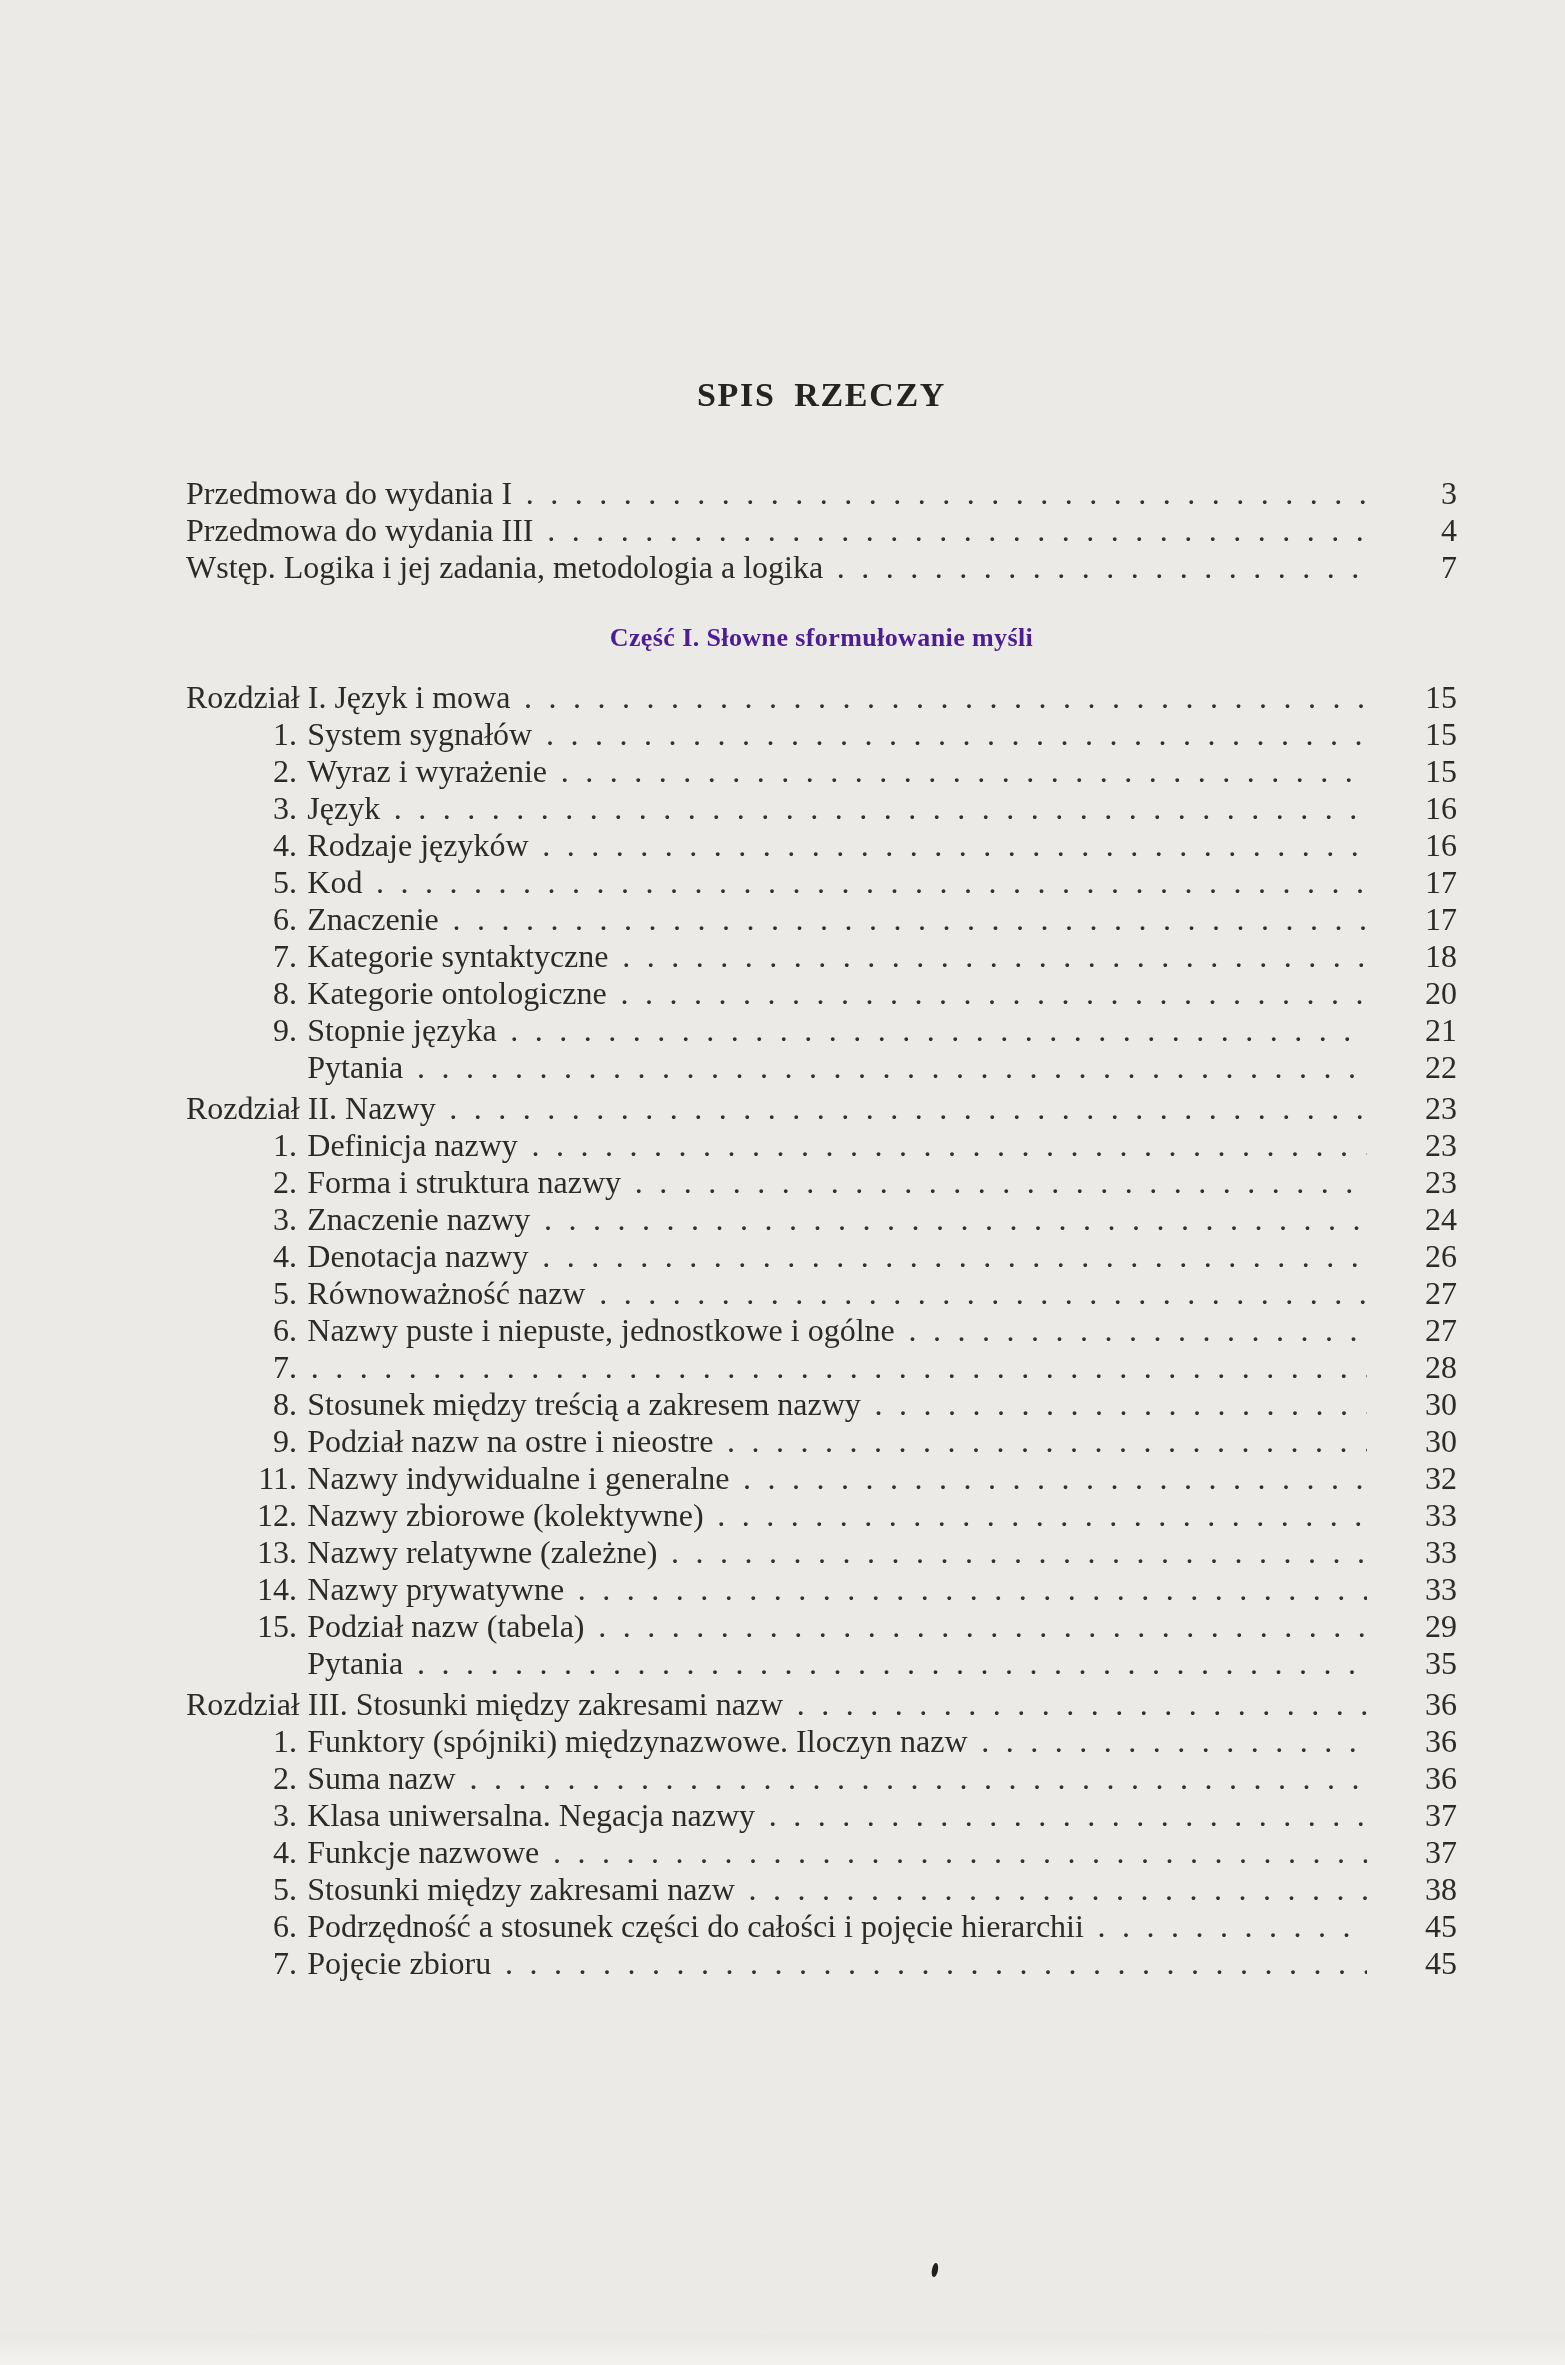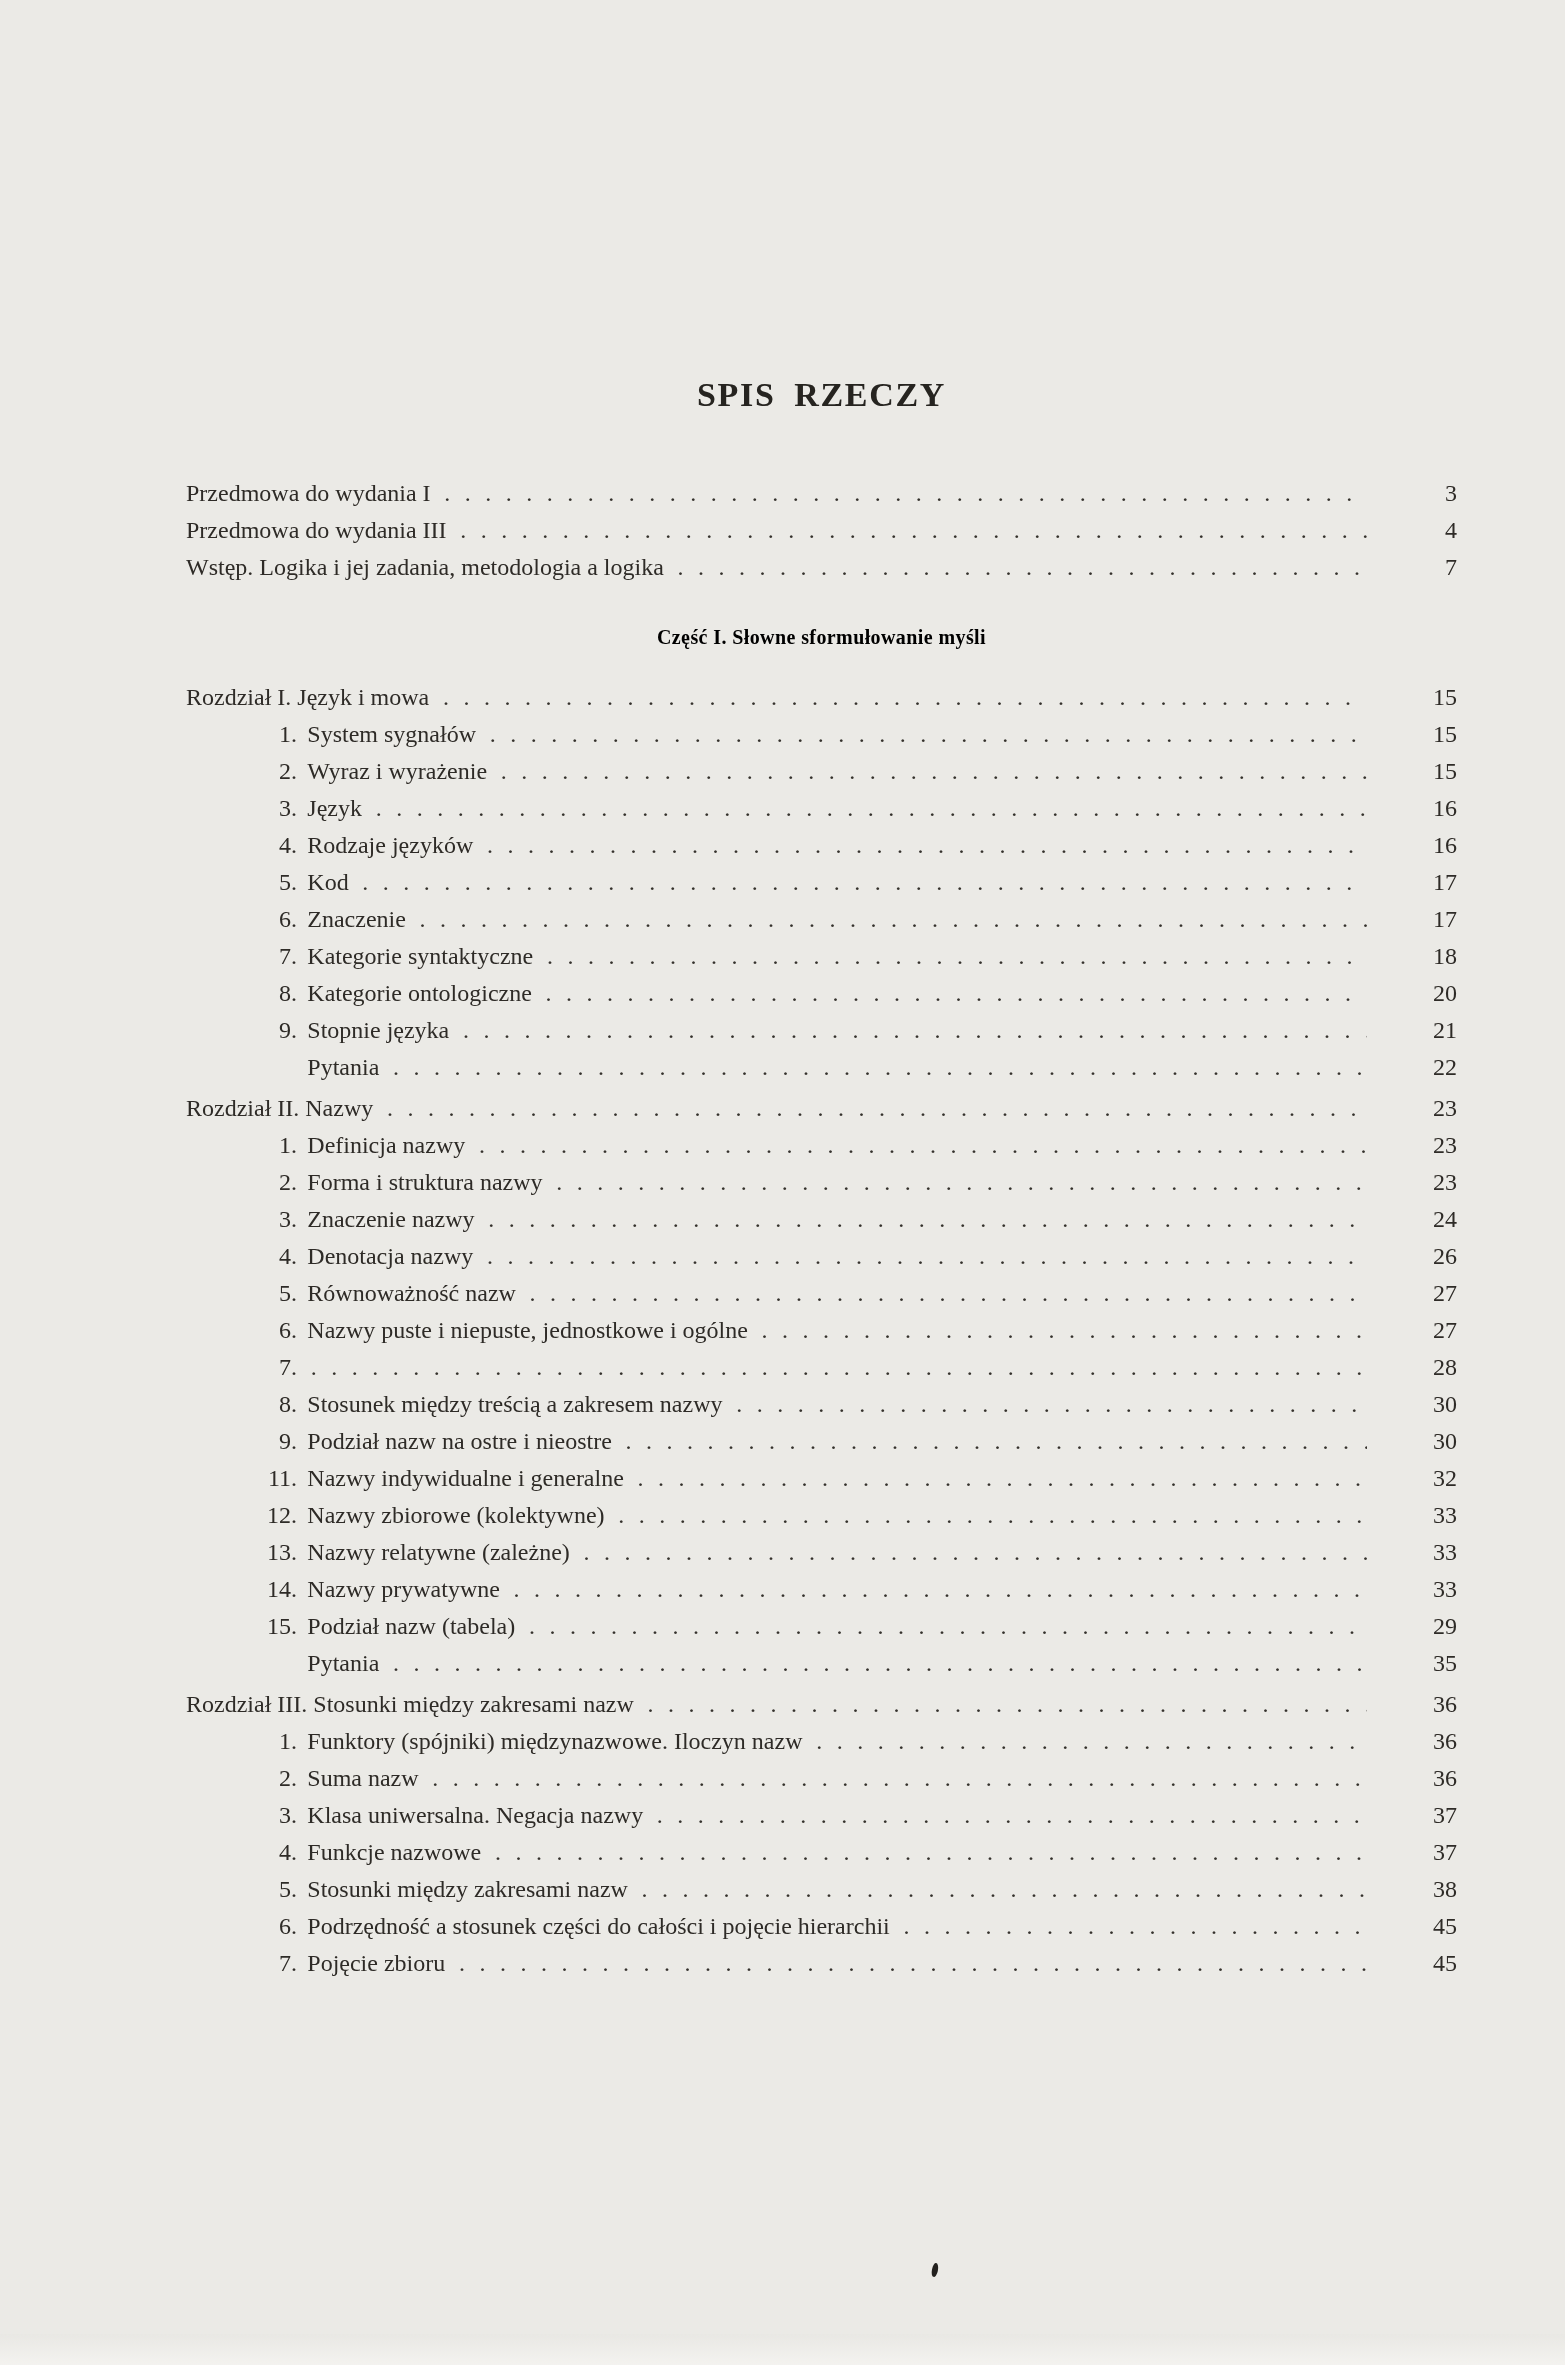--- a/index.html
+++ b/index.html
@@ -46,32 +46,32 @@
     line-height: 41px;
     font-weight: bold;
     letter-spacing: 1.7px;
     word-spacing: 8.5px;
     color: #262420;
   }
 
   .part-heading {
     margin: 31px 0 20.5px 0;
     text-align: center;
-    font-size: 20px;
+    font-size: 26px;
     line-height: 41px;
     font-weight: bold;
     letter-spacing: 0.4px;
-    color: #000000;
+    color: #4c1d95;
   }
 
   .row {
     display: flex;
     align-items: baseline;
     height: 37px;
-    font-size: 24px;
+    font-size: 32px;
     white-space: nowrap;
   }
   .row > span { line-height: 37px; }
 
   .num {
     flex: 0 0 111px;
     text-align: right;
   }
 
   .label {

